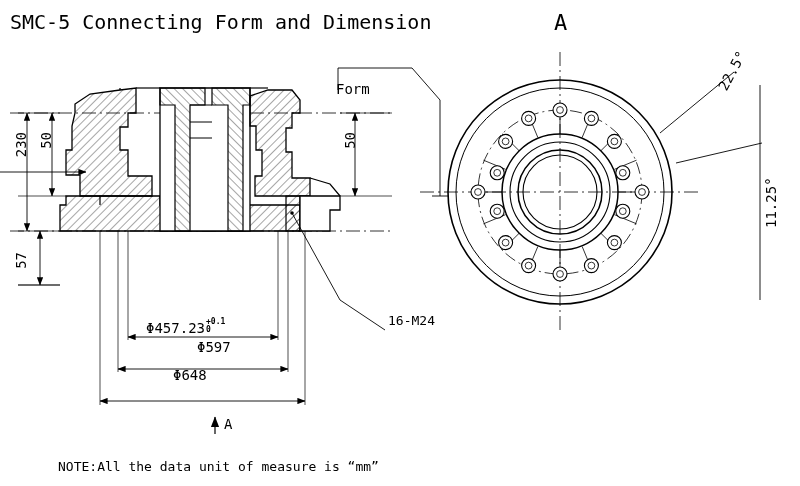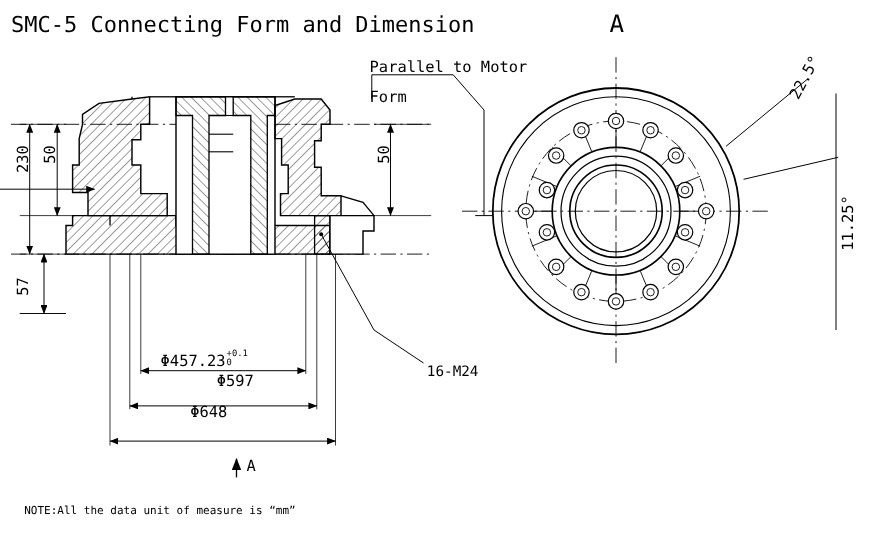--- a/index.html
+++ b/index.html
@@ -35,31 +35,33 @@
     line-height: 1;
   }
   .title {
     font-size: 20px;
     letter-spacing: 0px;
   }
   .view-letter {
     font-size: 22px;
   }
   .note {
-    font-size: 10px;
+    font-size: 13px;
+    margin-left: 36px;
   }
   .dim {
     font-size: 14px;
   }
   .dim-small {
     font-size: 13px;
   }
   .tol {
     font-size: 8px;
     line-height: 1.05;
+    font-weight: bold;
   }
   .vert {
     transform-origin: 0 0;
   }
 </style>
 </head>
 <body>
 
 <div id="sheet">
 
@@ -243,39 +245,38 @@
         <line x1="676" y1="163" x2="762" y2="143"></line>
         <line x1="760" y1="85" x2="760" y2="300"></line>
       </g>
     </g>
   </svg>
 
   <div class="lbl title" style="left:10px; top:12px;">SMC-5 Connecting Form and Dimension</div>
 
   <div class="lbl view-letter" style="left:554px; top:12px;">A</div>
 
-  <div class="lbl dim" style="left:336px; top:54px;">Parallel to Motor</div>
   <div class="lbl dim" style="left:336px; top:82px;">Form</div>
 
   <div class="lbl dim vert" style="left:28px; top:132px; transform: rotate(-90deg) translate(-100%, -100%);">230</div>
   <div class="lbl dim vert" style="left:53px; top:132px; transform: rotate(-90deg) translate(-100%, -100%);">50</div>
   <div class="lbl dim vert" style="left:28px; top:252px; transform: rotate(-90deg) translate(-100%, -100%);">57</div>
   <div class="lbl dim vert" style="left:357px; top:132px; transform: rotate(-90deg) translate(-100%, -100%);">50</div>
 
   <div style="position:absolute; left:146px; top:318px;">
     <span class="lbl dim" style="position:relative; left:0; top:0;">Φ457.23</span><span style="display:inline-block; vertical-align:top; margin-left:1px;">
       <span class="lbl tol" style="position:relative; display:block;">+0.1</span>
       <span class="lbl tol" style="position:relative; display:block;">0</span>
     </span>
   </div>
 
   <div class="lbl dim" style="left:173px; top:340px;margin-left:24px;">Φ597</div>
   <div class="lbl dim" style="left:173px; top:368px;">Φ648</div>
 
-  <div class="lbl dim-small" style="left:388px; top:332px;">16-M24</div>
+  <div class="lbl dim-small" style="left:388px; top:314px;">16-M24</div>
 
   <div class="lbl dim" style="left:224px; top:417px;">A</div>
 
   <div class="lbl dim" style="left:716px; top:86px; transform: rotate(-62deg); transform-origin: 0 0;">22.5°</div>
   <div class="lbl dim" style="left:764px; top:228px; transform: rotate(-90deg); transform-origin: 0 0;">11.25°</div>
 
   <div class="lbl note" style="left:22px; top:460px;">NOTE:All the data unit of measure is “mm”</div>
 
 </div>
 

